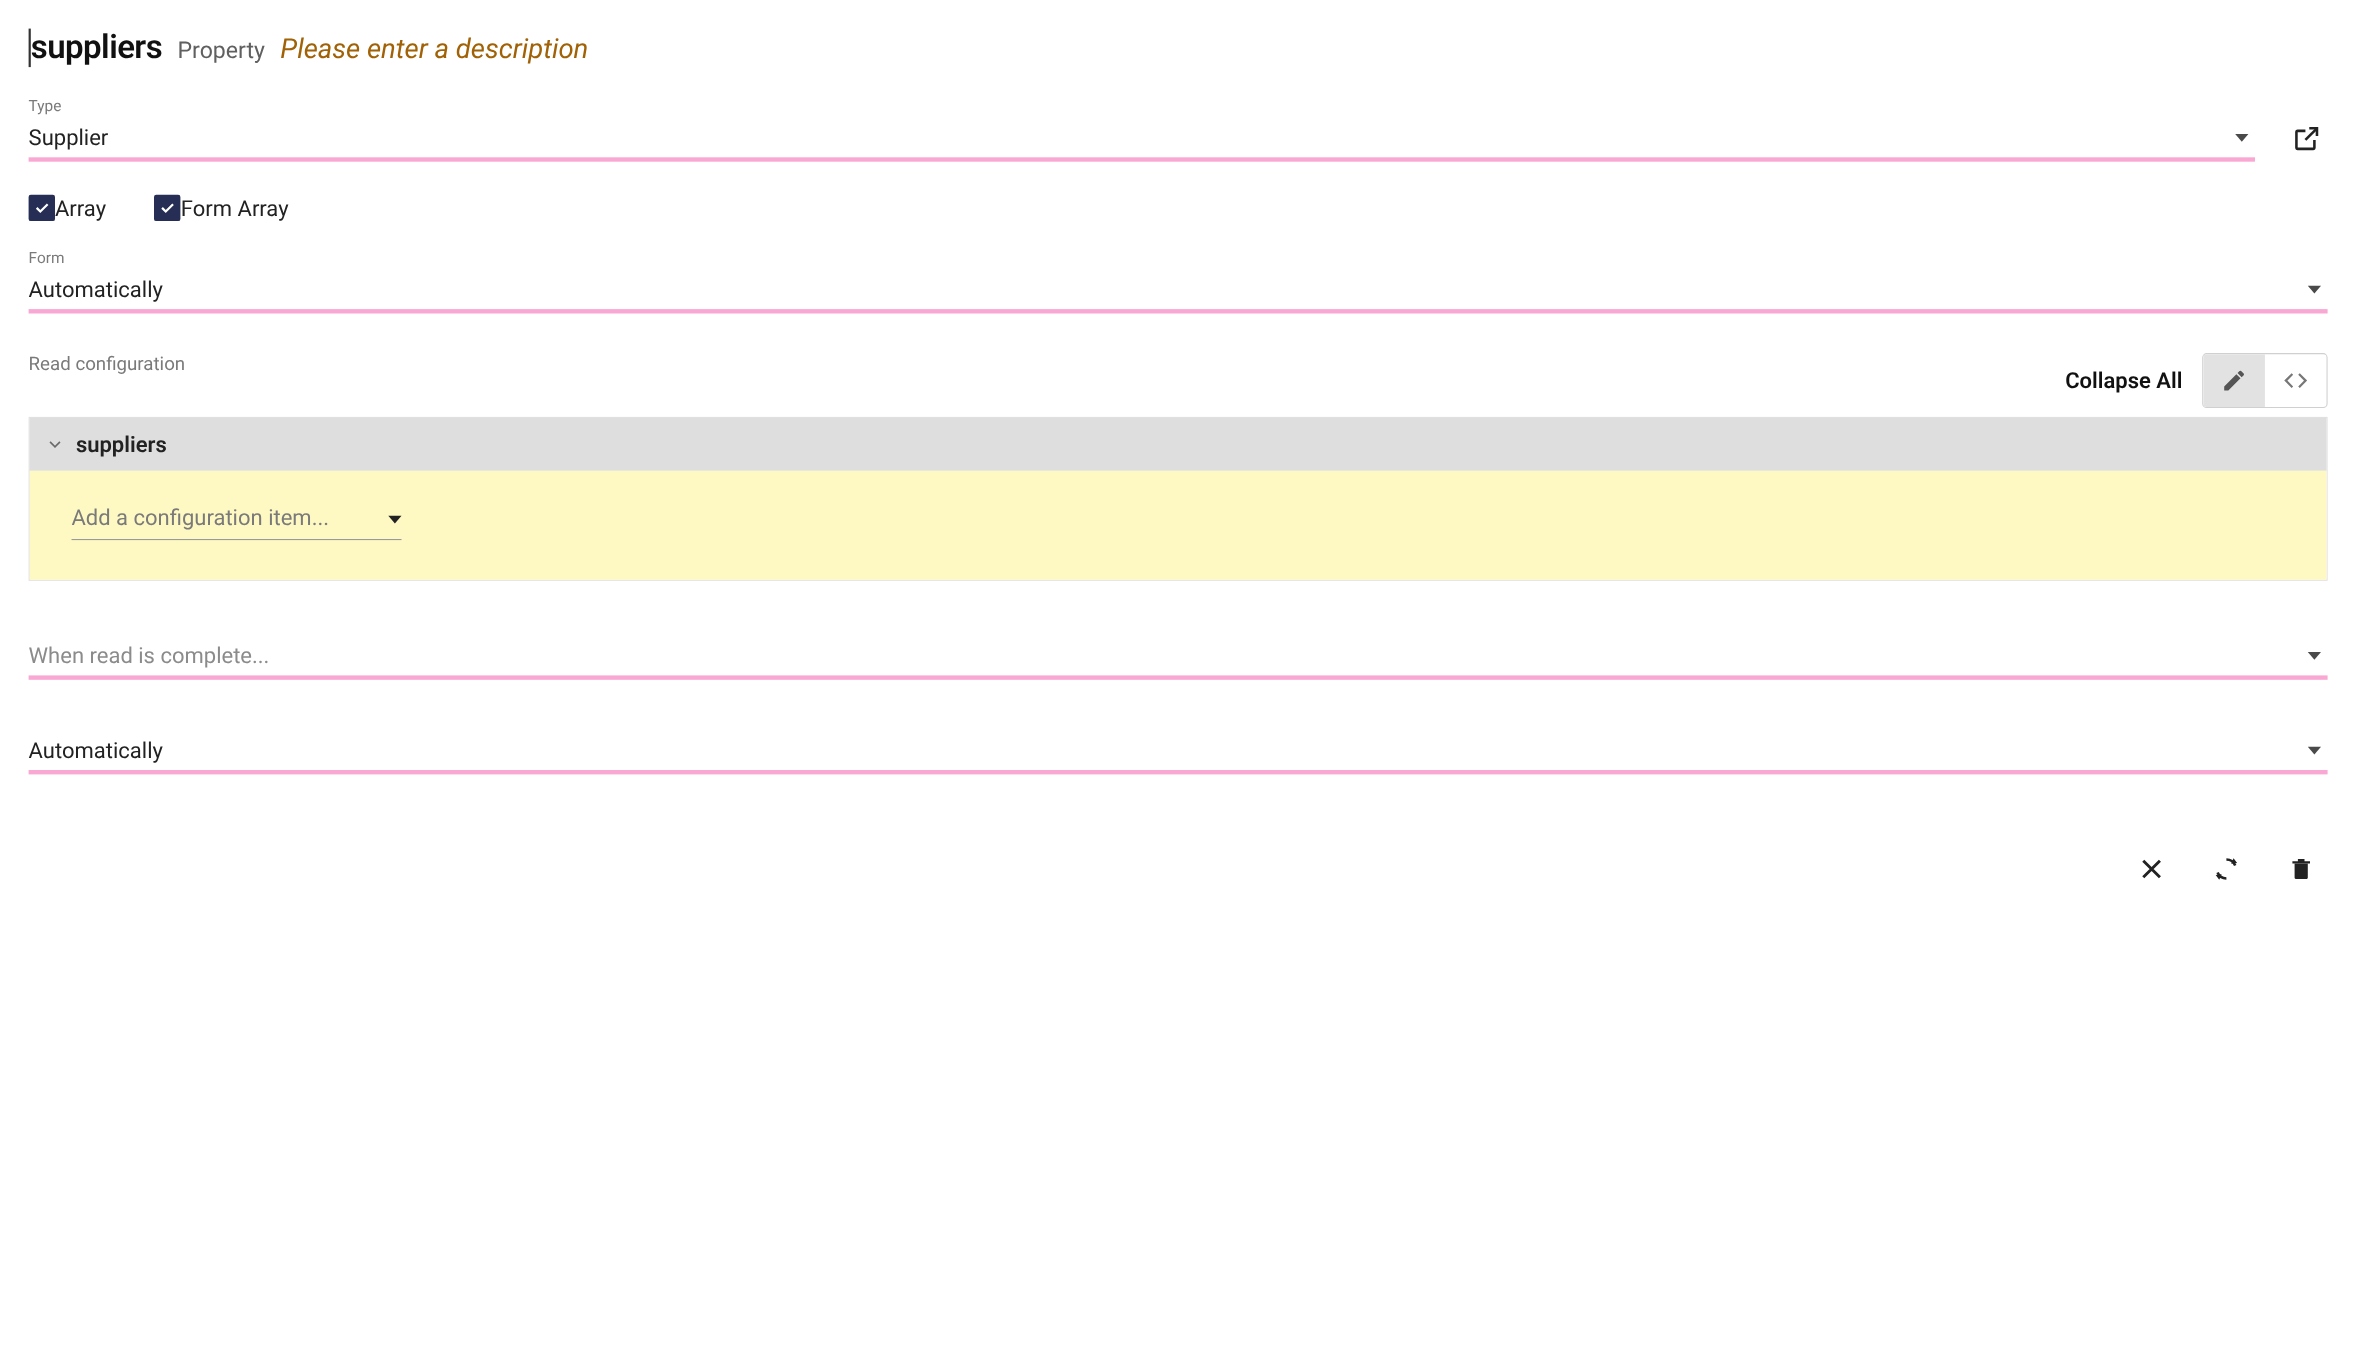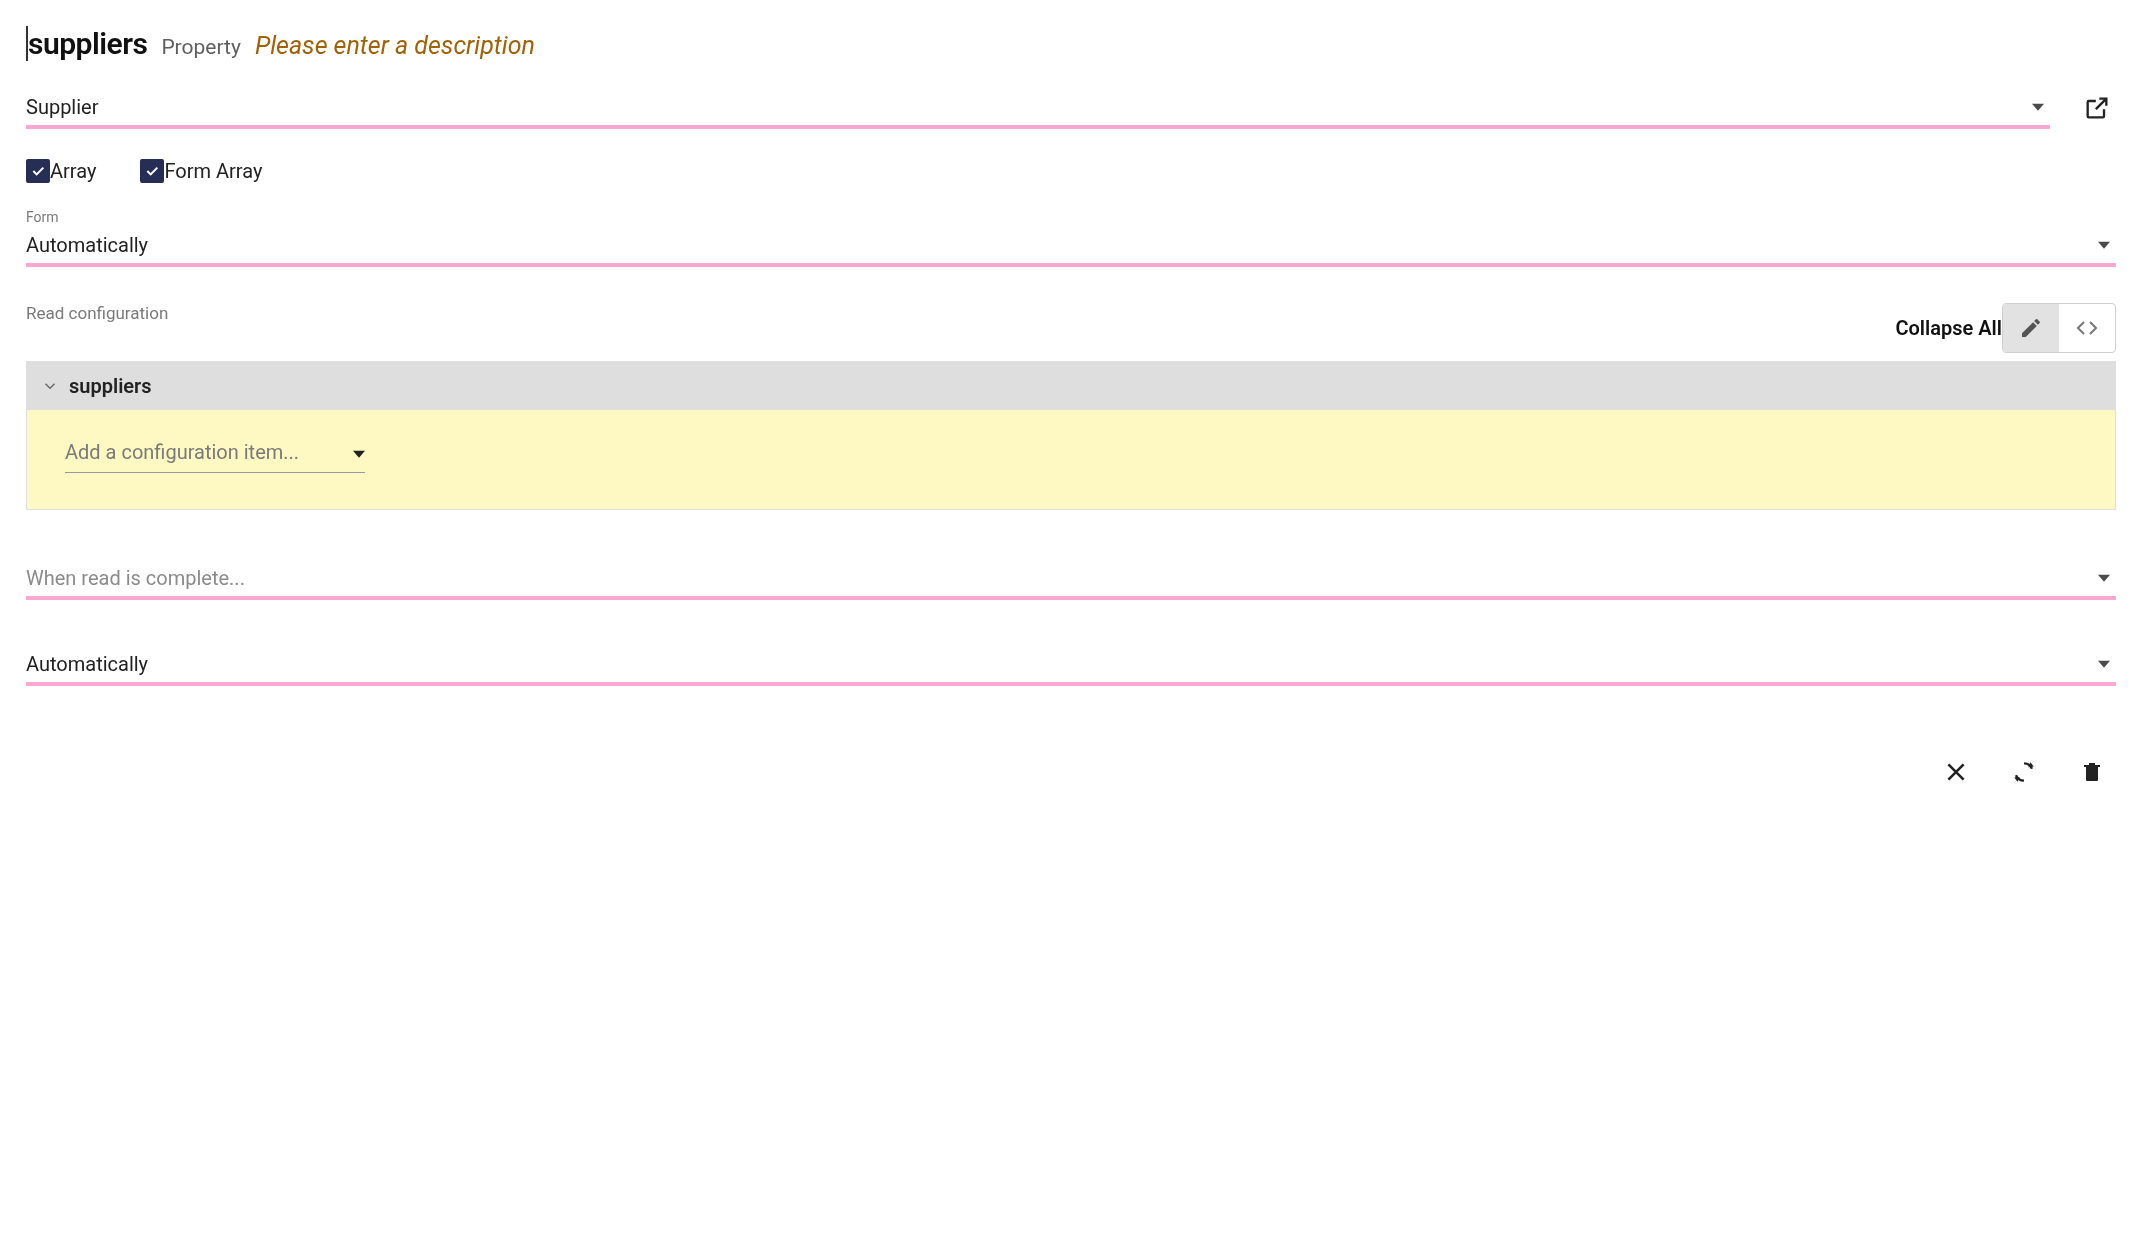--- a/index.html
+++ b/index.html
@@ -117,20 +117,21 @@
     margin-top: 36px;
     margin-bottom: 8px;
   }
   .readconfig-head .label {
     font-size: 17px;
     color: #7a7a7a;
   }
   .readconfig-head .right {
     display: flex;
     align-items: center;
+    gap: 18px;
   }
   .collapse-all {
     font-size: 20px;
     font-weight: 600;
     color: #111;
     cursor: pointer;
   }
   .mode-toggle {
     display: flex;
     border: 1px solid #d0d0d0;
@@ -213,20 +214,21 @@
 <body>
 
 <div class="header">
   <span class="name">suppliers</span>
   <span class="kind">Property</span>
   <span class="desc-placeholder">Please enter a description</span>
 </div>
 
 <div class="field-row">
   <div class="field">
+    <div class="field-label">Type</div>
     <div class="select-line">
       <span>Supplier</span>
       <span class="caret"></span>
     </div>
   </div>
   <div class="open-icon-btn">
     <svg viewBox="0 0 24 24" width="28" height="28">
       <path fill="none" stroke="#222" stroke-width="2" d="M18 13v6a1 1 0 0 1-1 1H5a1 1 0 0 1-1-1V7a1 1 0 0 1 1-1h6"></path>
       <path fill="none" stroke="#222" stroke-width="2" d="M14 4h6v6"></path>
       <path fill="none" stroke="#222" stroke-width="2" d="M20 4 L11 13"></path>

